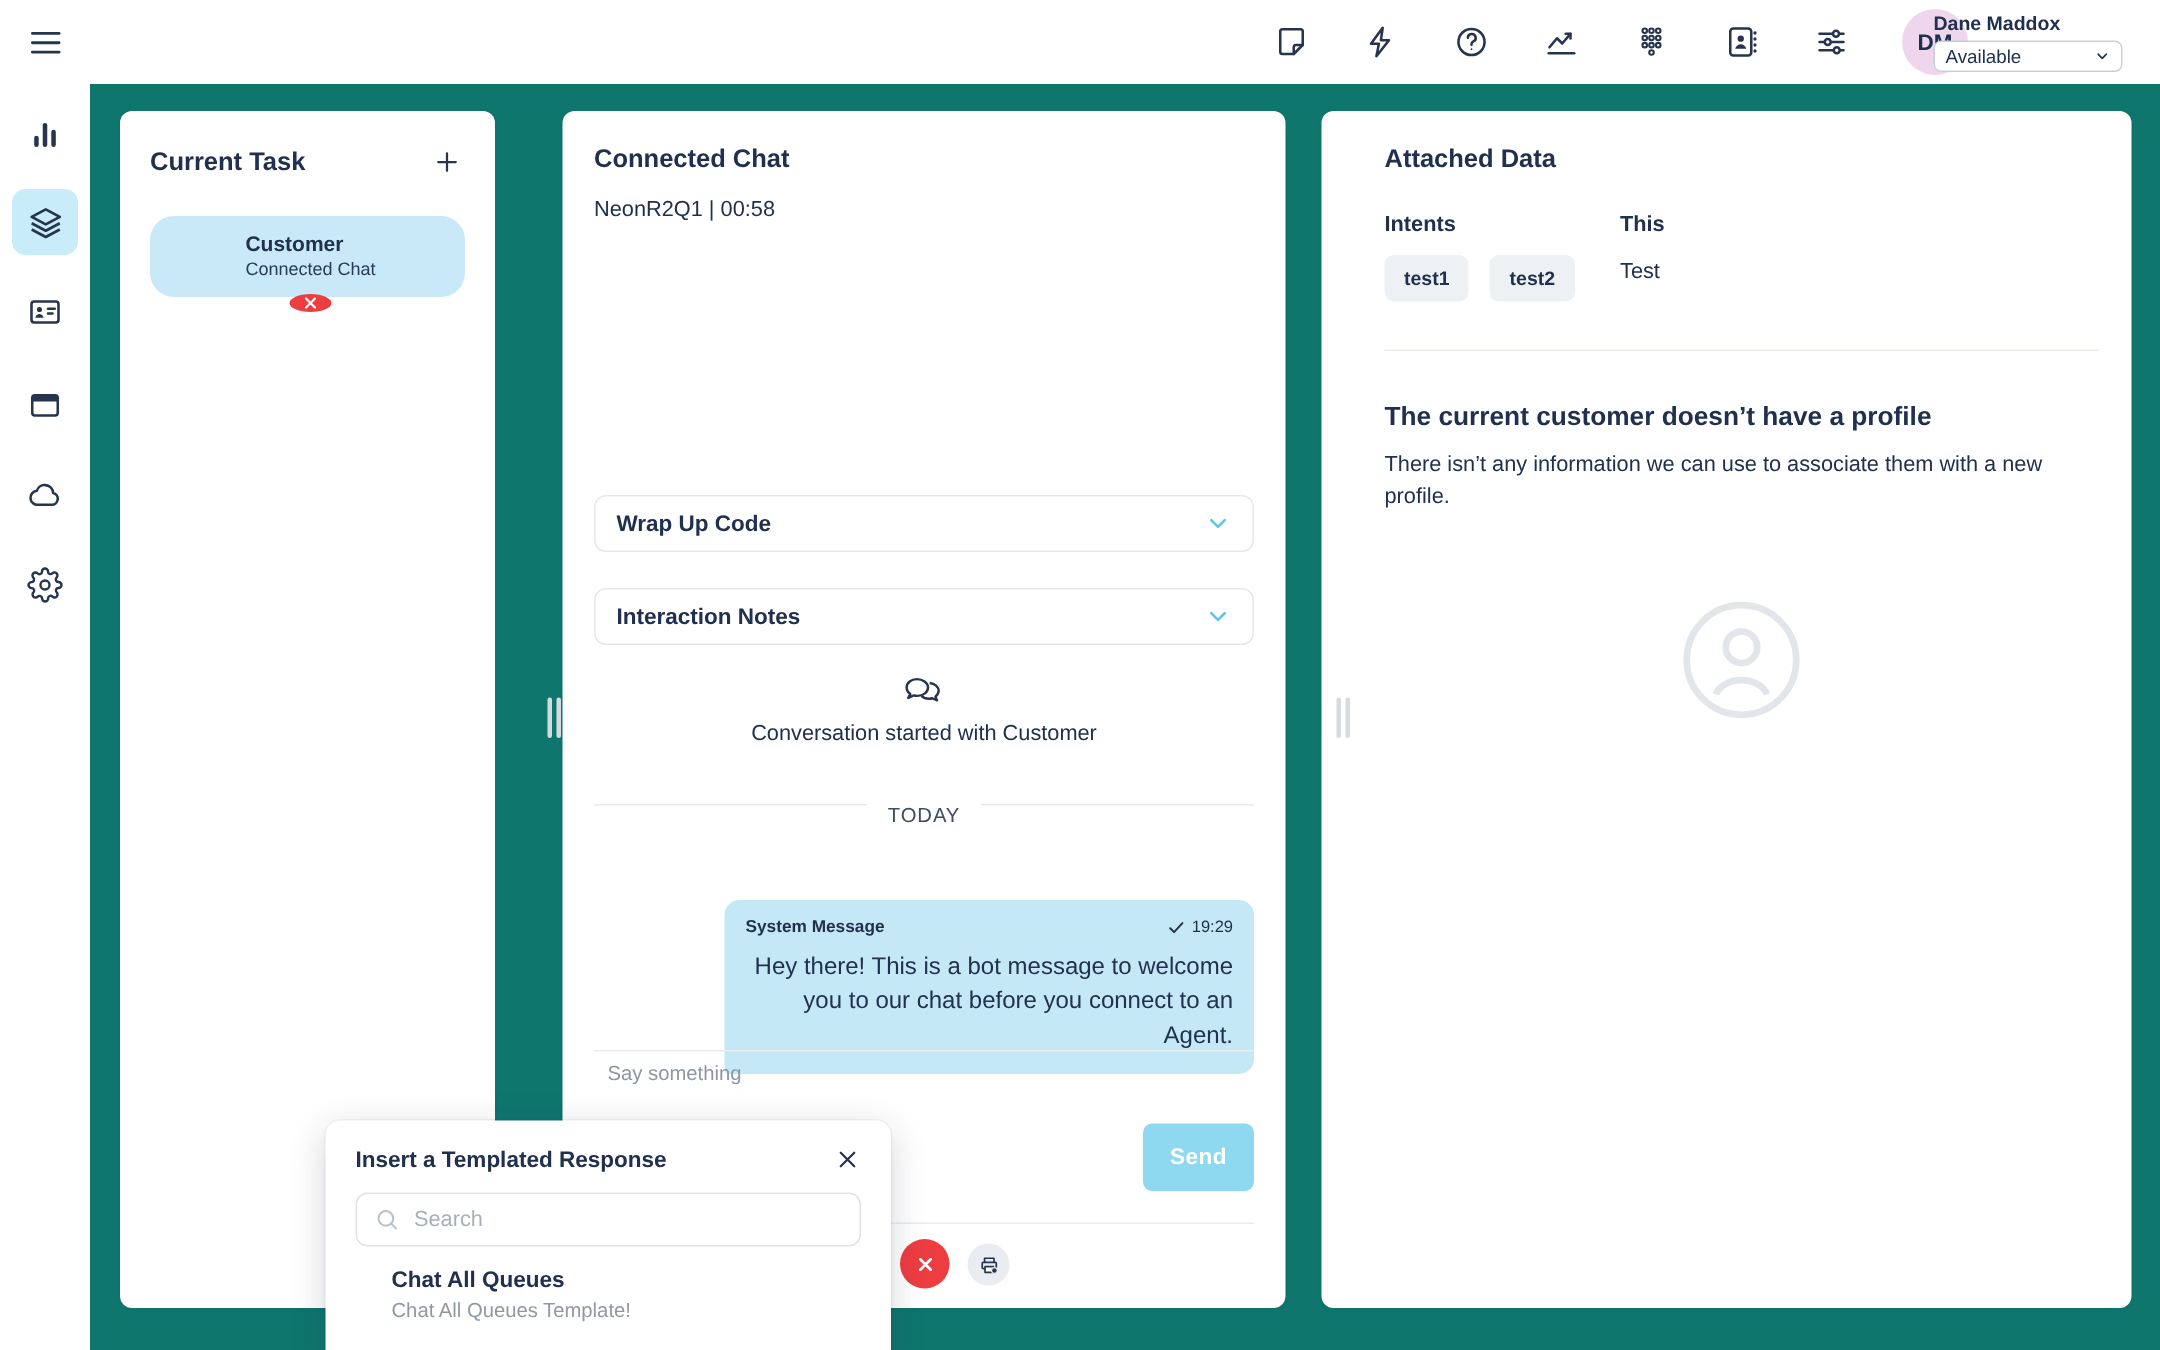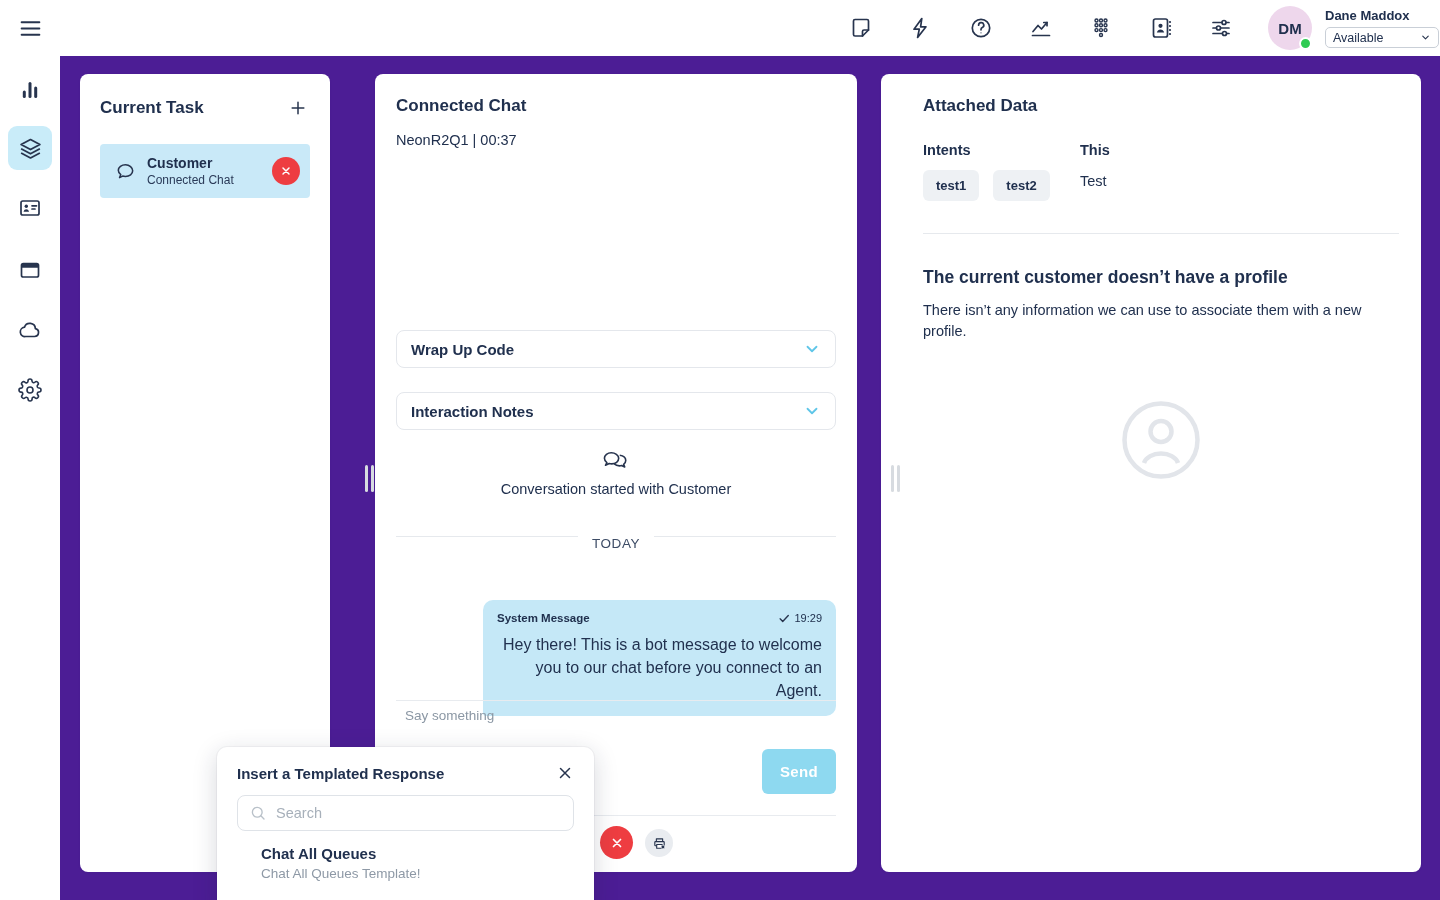--- a/index.html
+++ b/index.html
@@ -14,44 +14,44 @@
   input { font-family: "Liberation Sans", sans-serif; }
 
   
   .topbar { position: absolute; top: 0; left: 0; width: 1440px; height: 56px; background: #fff; z-index: 20; }
   .hamburger { position: absolute; left: 16px; top: 14px; width: 28px; height: 28px; display: flex; align-items: center; justify-content: center; }
   .topbar-icons { position: absolute; left: 843px; top: 10px; display: flex; gap: 24px; }
   .tb-btn { width: 36px; height: 36px; display: flex; align-items: center; justify-content: center; border-radius: 6px; }
   .avatar-wrap { position: absolute; left: 1268px; top: 6px; width: 44px; height: 44px; }
   .avatar { width: 44px; height: 44px; border-radius: 50%; background: #eed7ec; display: flex; align-items: center; justify-content: center; font-weight: 700; font-size: 15px; color: #20304e; }
   .status-dot { position: absolute; right: 0px; bottom: 0px; width: 13px; height: 13px; background: #2fcb53; border-radius: 50%; border: 2px solid #fff; }
-  .user-meta { position: absolute; left: 1289px; top: 8px; width: 116px; margin-left: 36px; }
+  .user-meta { position: absolute; left: 1289px; top: 8px; width: 116px; }
   .user-name { font-size: 13px; font-weight: 700; color: #20304e; }
-  .status-select { margin-top: 4px; width: 114px; height: 21px; border: 1px solid #c9cfd7; border-radius: 5px; display: flex; align-items: center; justify-content: space-between; padding: 0 7px; font-size: 12.5px; color: #20304e; cursor: pointer; background: #fff; }
+  .status-select { margin-top: 4px; width: 126px; height: 21px; border: 1px solid #c9cfd7; border-radius: 5px; display: flex; align-items: center; justify-content: space-between; padding: 0 7px; font-size: 12.5px; color: #20304e; cursor: pointer; background: #fff; }
 
   
   .sidebar { position: absolute; left: 0; top: 56px; width: 60px; height: 844px; background: #fff; z-index: 15; }
   .sb-btn { position: absolute; left: 8px; width: 44px; height: 44px; border-radius: 9px; display: flex; align-items: center; justify-content: center; }
   .sb-btn.active { background: #c9ecf9; }
 
   
-  .main { position: absolute; left: 60px; top: 56px; width: 1380px; height: 844px; background: #4c1d95; }
+  .main { position: absolute; left: 60px; top: 56px; width: 1380px; height: 844px; background: #0f766e; }
   .panel { position: absolute; top: 18px; height: 798px; background: #fff; border-radius: 8px; box-shadow: 0 1px 3px rgba(30,44,73,0.05); }
   .panel-task { left: 20px; width: 250px; }
   .panel-chat { left: 315px; width: 482px; }
   .panel-data { left: 821px; width: 540px; }
   .resize-handle { position: absolute; top: 409px; width: 9px; height: 27px; display: flex; gap: 3px; z-index: 5; cursor: col-resize; }
   .rh1 { left: 305px; } .rh2 { left: 831px; }
   .resize-handle span { width: 3px; height: 100%; background: #d7dbe0; border-radius: 2px; }
 
   
   .pt-header { display: flex; justify-content: space-between; align-items: center; padding: 20px 18px 0 20px; }
   .pt-title { font-size: 17px; font-weight: 700; }
   .plus-btn { width: 28px; height: 28px; display: flex; align-items: center; justify-content: center; }
-  .task-card { margin: 22px 20px 0; background: #c9e9f8; border-radius: 4px; height: 54px; display: flex; align-items: center; padding: 0 10px 0 14px; gap: 10px; cursor: pointer; }
+  .task-card { margin: 22px 20px 0; background: #c9e9f8; border-radius: 16px; height: 54px; display: flex; align-items: center; padding: 0 10px 0 14px; gap: 10px; cursor: pointer; flex-direction: column; }
   .task-text { flex: 1; }
   .task-name { font-size: 14px; font-weight: 700; }
   .task-type { font-size: 12px; margin-top: 2px; color: #2a3a58; }
   .task-close { width: 28px; height: 28px; min-width: 28px; border-radius: 50%; background: #ee3d41; display: flex; align-items: center; justify-content: center; }
 
   
   .panel-chat { overflow: visible; }
   .pc-title { position: absolute; left: 21px; top: 22px; font-size: 17px; font-weight: 700; }
   .pc-session { position: absolute; left: 21px; top: 58px; font-size: 14.5px; }
   .collapse { position: absolute; left: 21px; width: 440px; height: 38px; border: 1px solid #e4e7ec; border-radius: 8px; display: flex; align-items: center; justify-content: space-between; padding: 0 14px; cursor: pointer; background: #fff; }
@@ -253,21 +253,21 @@
     </div>
   </section>
 
   <div class="resize-handle rh1">
       <span></span>
       <span></span>
     </div>
 
   <section class="panel panel-chat">
     <h2 class="pc-title">Connected Chat</h2>
-    <div class="pc-session">NeonR2Q1 | 00:37</div>
+    <div class="pc-session">NeonR2Q1 | 00:58</div>
 
     <div class="collapse wrapup">
       <span class="collapse-label">Wrap Up Code</span>
       <svg width="18" height="18" viewBox="0 0 24 24" fill="none" stroke="#5fc6e8" stroke-width="2.4" stroke-linecap="round" stroke-linejoin="round">
           <path d="M6 9l6 6 6-6"></path>
         </svg>
     </div>
     <div class="collapse notes">
       <span class="collapse-label">Interaction Notes</span>
       <svg width="18" height="18" viewBox="0 0 24 24" fill="none" stroke="#5fc6e8" stroke-width="2.4" stroke-linecap="round" stroke-linejoin="round">

